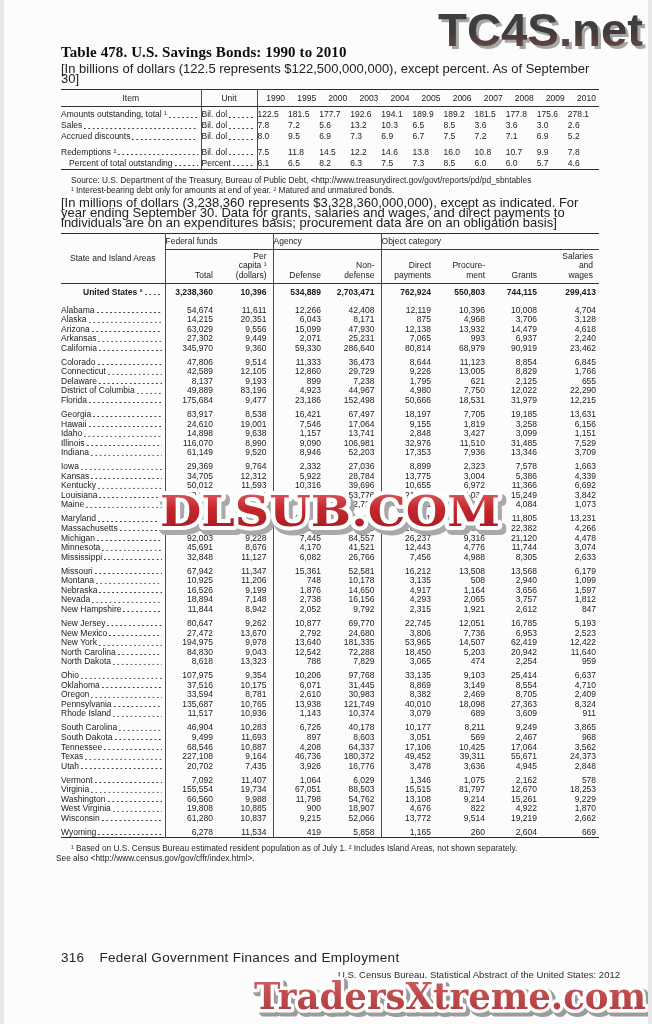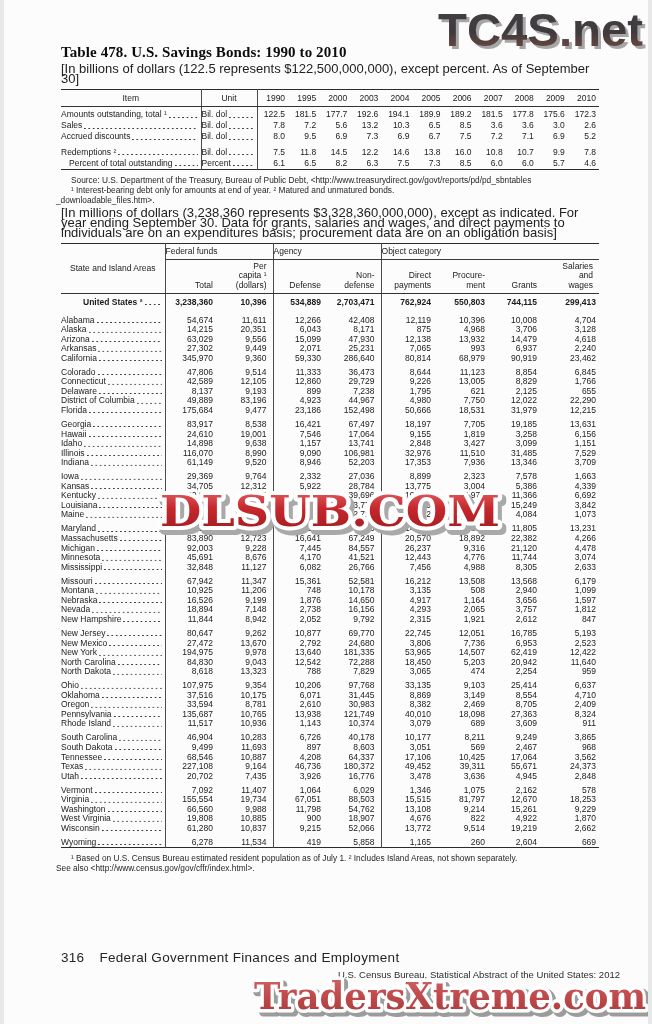--- a/index.html
+++ b/index.html
@@ -16,21 +16,21 @@
   table.data { border-collapse:collapse; width:538px; table-layout:fixed;
                border-top:1.5px solid #2b2b2b; border-bottom:1.5px solid #2b2b2b; margin-top:5px; }
   table.data th, table.data td { padding:0; font-weight:normal; }
   .bl { border-left:1px solid #4a4a4a; }
 
   
   .t478-table thead th { border-bottom:1px solid #333; font-size:8.5px; height:16px; vertical-align:middle; }
   .t478-table .c-item, .t478-table .c-unit { text-align:center; }
   .t478-table th.year { text-align:right; padding-right:3px; }
   .t478-table td { font-size:8.5px; line-height:11px; }
-  .t478-table td.num { text-align:right; padding-right:3px; white-space:nowrap;margin-left:32px; }
+  .t478-table td.num { padding-right:3px; white-space:nowrap;margin-left:32px; }
   .t478-table tbody tr:first-child td { padding-top:2px; }
   tr.gap > td { padding-top:4.5px; }
   td.indent .lbl { padding-left:8px; }
 
   .cellflex { display:flex; align-items:flex-end; overflow:hidden; }
   .lbl { white-space:nowrap; }
   .dots { flex:1; height:2.6px; margin:0 3px 1.5px 2px;
           background:radial-gradient(circle 0.85px at 1.1px 1.3px, #3a3a3a 97%, transparent) left top/4.4px 2.6px repeat-x; }
 
   
@@ -110,21 +110,21 @@
               <td class="num bl">122.5</td>
               <td class="num">181.5</td>
               <td class="num">177.7</td>
               <td class="num">192.6</td>
               <td class="num">194.1</td>
               <td class="num">189.9</td>
               <td class="num">189.2</td>
               <td class="num">181.5</td>
               <td class="num">177.8</td>
               <td class="num">175.6</td>
-              <td class="num">172.3</td>
+              <td class="num">278.1</td>
             </tr>
             <tr>
               <td class="item">
                 <div class="cellflex">
                   <span class="lbl">Sales</span>
                   <span class="dots"></span>
                 </div>
               </td>
               <td class="unit bl">
                 <div class="cellflex">
@@ -217,21 +217,20 @@
               <td class="num">6.0</td>
               <td class="num">6.0</td>
               <td class="num">5.7</td>
               <td class="num">4.6</td>
             </tr>
           </tbody>
       </table>
       <div class="fns">
         <p class="fn ind">Source: U.S. Department of the Treasury, Bureau of Public Debt, &lt;http://www.treasurydirect.gov/govt/reports/pd/pd_sbntables</p>
         <p class="fn ind">¹ Interest-bearing debt only for amounts at end of year. ² Matured and unmatured bonds.</p>
-        <p class="fn hang">_downloadable_files.htm&gt;.</p>
       </div>
     </section>
 
     <section class="t479">
       <p class="note">[In millions of dollars (3,238,360 represents $3,328,360,000,000), except as indicated. For year ending September 30. Data for grants, salaries and wages, and direct payments to individuals are on an expenditures basis; procurement data are on an obligation basis]</p>
       <table class="data t479-table">
         <colgroup>
           <col style="width:104px">
             <col style="width:54px">
             <col style="width:54px">

